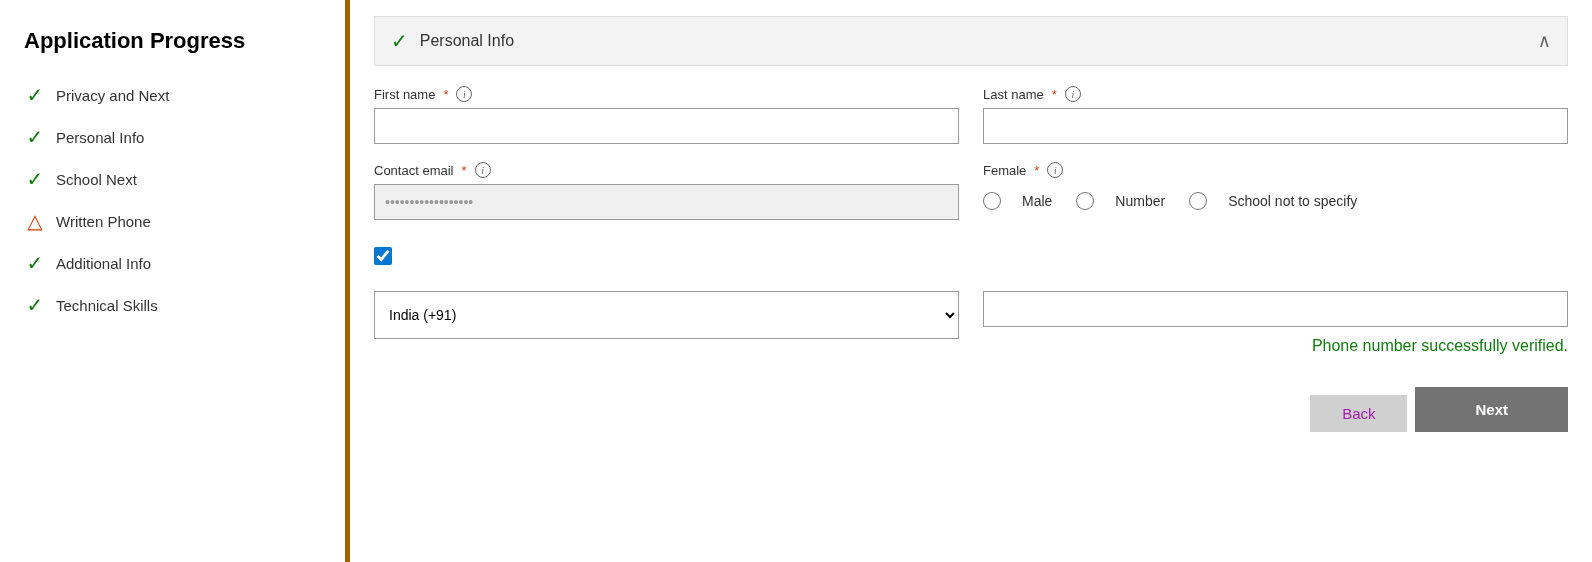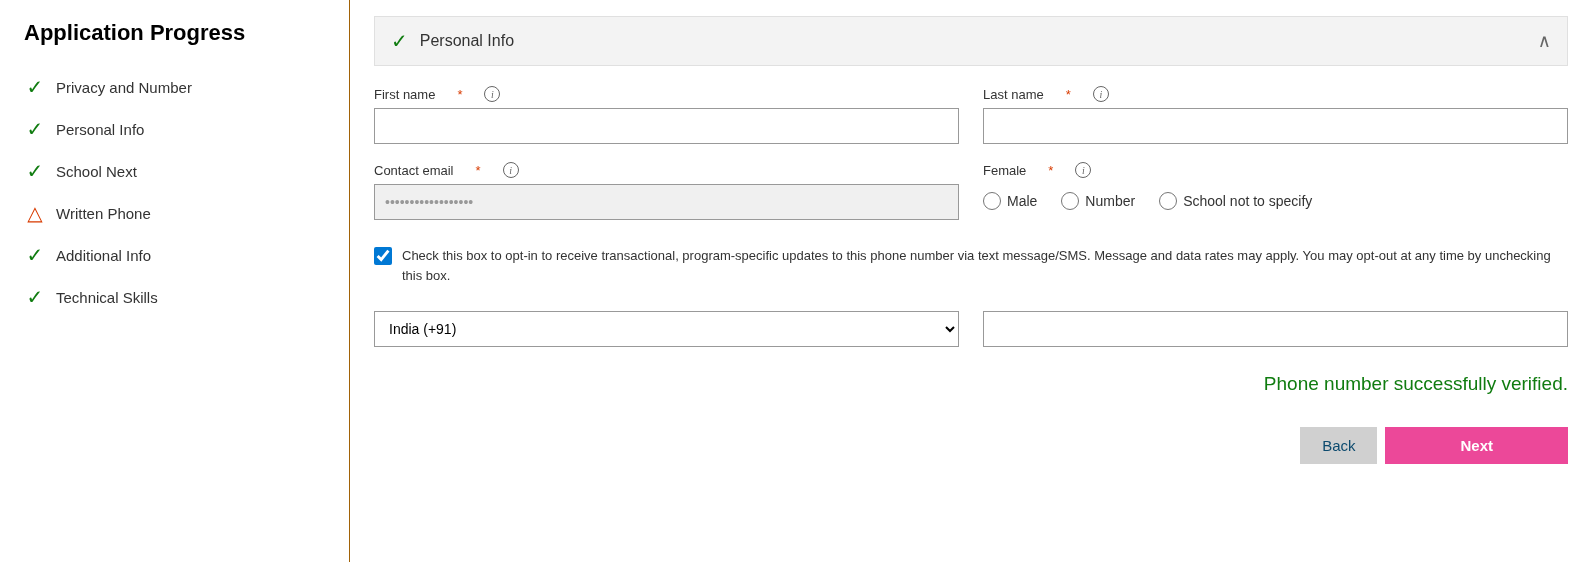--- a/index.html
+++ b/index.html
@@ -9,22 +9,22 @@
       background: #fff;
       color: #333;
       width: 1592px;
       min-height: 562px;
       display: flex;
     }
     
     .sidebar {
       width: 350px;
       min-width: 350px;
-      padding: 20px 24px;
-      border-right: 1px solid #a16207;
+      padding: 28px 24px;
+      border-right: 5px solid #a16207;
       background: #fff;
     }
     .sidebar-title {
       font-size: 22px;
       font-weight: 700;
       margin-bottom: 20px;
       color: #000;
     }
     .sidebar-item {
       display: flex;
@@ -92,21 +92,21 @@
       flex: 1;
       display: flex;
       flex-direction: column;
       gap: 6px;
     }
     .form-label {
       font-size: 13px;
       color: #333;
       display: flex;
       align-items: center;
-      gap: 22px;
+      gap: 8px;
     }
     .required-star {
       color: #d83b01;
     }
     .info-icon {
       display: inline-flex;
       align-items: center;
       justify-content: center;
       width: 16px;
       height: 16px;
@@ -134,21 +134,21 @@
     
     .gender-group {
       display: flex;
       align-items: center;
       gap: 24px;
       padding: 8px 0;
     }
     .radio-item {
       display: flex;
       align-items: center;
-      gap: 6px;
+      gap: 21px;
       cursor: pointer;
     }
     .radio-input {
       width: 18px;
       height: 18px;
       accent-color: #0078d4;
       cursor: pointer;
     }
     
     .checkbox-row {
@@ -167,70 +167,71 @@
       cursor: pointer;
     }
     .checkbox-label {
       font-size: 13px;
       color: #333;
       line-height: 1.5;
     }
     
     .form-select {
       width: 100%;
-      height: 36px;
+      height: 48px;
       border: 1px solid #999;
       padding: 4px 10px;
       font-size: 14px;
       background: #fff;
       cursor: pointer;
       appearance: auto;
     }
     
     .verified-text {
       text-align: right;
       color: #107c10;
-      font-size: 19px;
-      margin-top: 20px;
+      font-size: 16px;
+      margin-top: 4px;
     }
     
     .footer {
       display: flex;
       justify-content: flex-end;
       gap: 8px;
       margin-top: 24px;
       padding-top: 8px;
     }
     .btn-back {
-      padding: 10px 22px;
+      padding: 10px 32px;
       background: #d0d0d0;
       border: none;
       font-size: 15px;
       cursor: pointer;
-      color: #0c4a6e;
+      color: #a21caf;
+      margin-top: 8px;
     }
     .btn-next {
-      padding: 10px 75px;
-      background: #ec4899;
+      padding: 10px 60px;
+      background: #737373;
       border: none;
       font-size: 15px;
       cursor: pointer;
       color: #fff;
       font-weight: 600;
     }
   </style>
 </head>
 <body>
 
 <div class="sidebar">
   <div class="sidebar-title">Application Progress</div>
 
   <div class="sidebar-item">
     <span class="icon icon-check">✓</span>
-    <span>Privacy and Number</span>
+    <span>Privacy and Next</span>
   </div>
   <div class="sidebar-item">
     <span class="icon icon-check">✓</span>
     <span>Personal Info</span>
   </div>
   <div class="sidebar-item">
     <span class="icon icon-check">✓</span>
     <span>School Next</span>
   </div>
   <div class="sidebar-item">
@@ -301,21 +302,20 @@
         <label class="radio-item">
           <input type="radio" name="gender" class="radio-input" value="prefer_not" style="">
           <span>School not to specify</span>
         </label>
       </div>
     </div>
   </div>
 
   <div class="checkbox-row">
     <input type="checkbox" class="checkbox-input" checked="" style="">
-    <span class="checkbox-label">Check this box to opt-in to receive transactional, program-specific updates to this phone number via text message/SMS. Message and data rates may apply. You may opt-out at any time by unchecking this box.</span>
   </div>
 
   <div class="form-row">
     <div class="form-group">
       <select class="form-select">
         <option>India (+91)</option>
         <option>United States (+1)</option>
         <option>United Kingdom (+44)</option>
       </select>
     </div>

